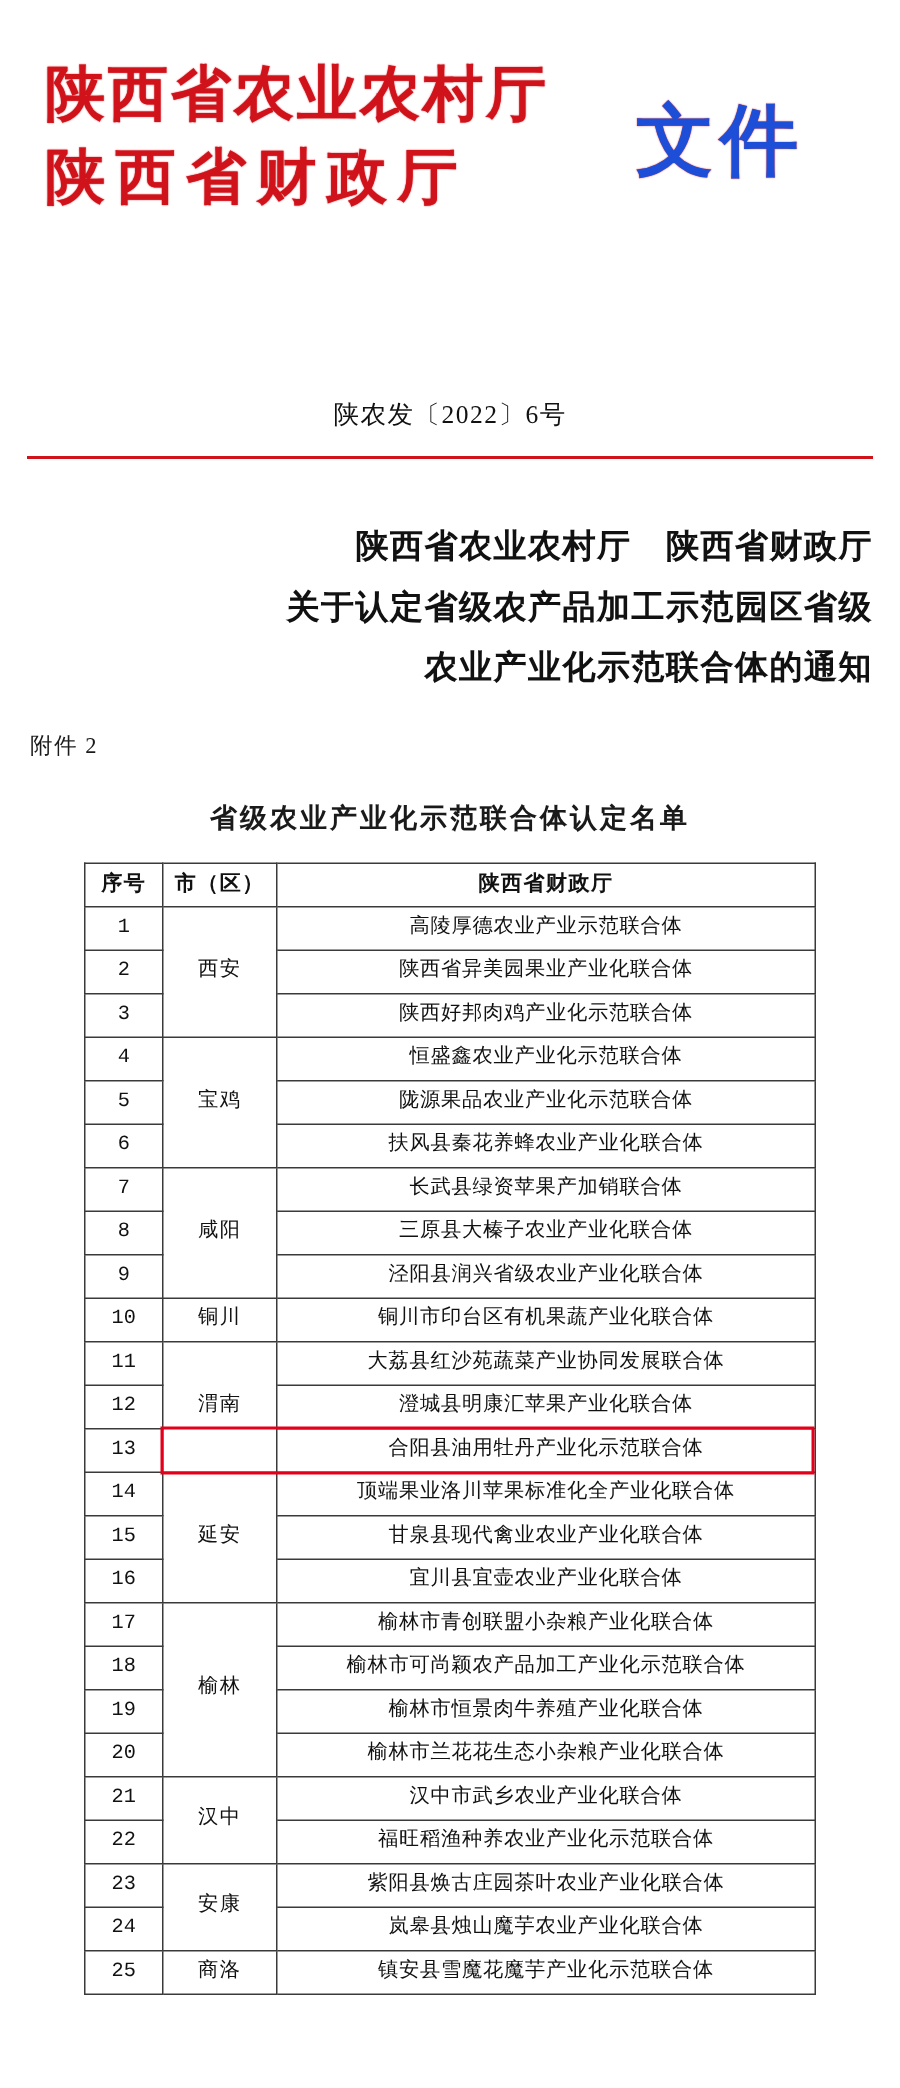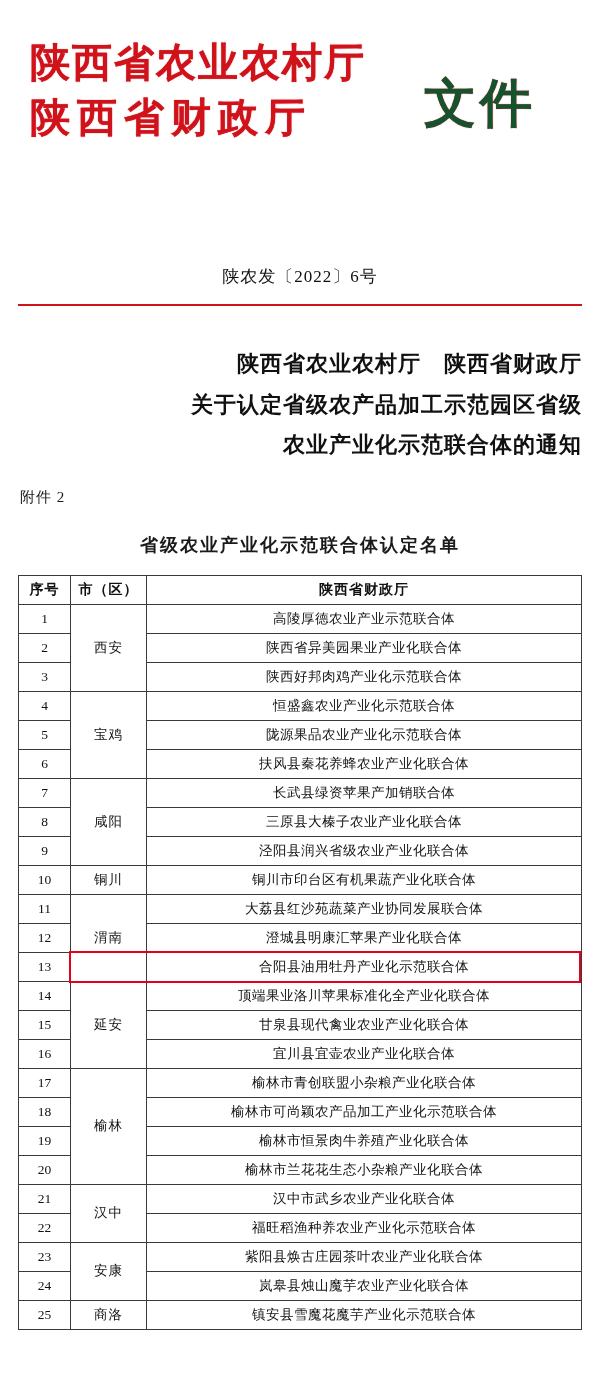--- a/index.html
+++ b/index.html
@@ -41,22 +41,22 @@
     letter-spacing: 2px;
     line-height: 1.38;
     white-space: nowrap;
     text-shadow: 0 0 1px #d0121b;
   }
   .mast-line.l1 { padding-left: 12px; }
   .mast-line.l2 { padding-left: 12px; letter-spacing: 7px; }
   .mast-doc {
     position: absolute;
     right: 46px;
-    top: 52px;
-    color: #14532d;
+    top: 42px;
+    color: #1d4ed8;
     font-weight: bold;
     font-size: 52px;
     letter-spacing: 4px;
     text-shadow: 0 0 1px #d0121b;
   }
 
   
   .docnum {
     text-align: center;
     font-size: 17px;
@@ -97,22 +97,23 @@
     text-align: center;
     font-size: 18px;
     font-weight: bold;
     letter-spacing: 2px;
   }
 
   
   table.roster {
     margin: 18px auto 0 auto;
     border-collapse: collapse;
-    width: 564px;
+    width: 488px;
     table-layout: fixed;
+    font-family: Liberation Mono, monospace;
   }
   table.roster th,
   table.roster td {
     border: 1px solid #3a3a3a;
     text-align: center;
     font-size: 13.5px;
     height: 28px;
     padding: 0 2px;
     color: #111;
     line-height: 1.2;

